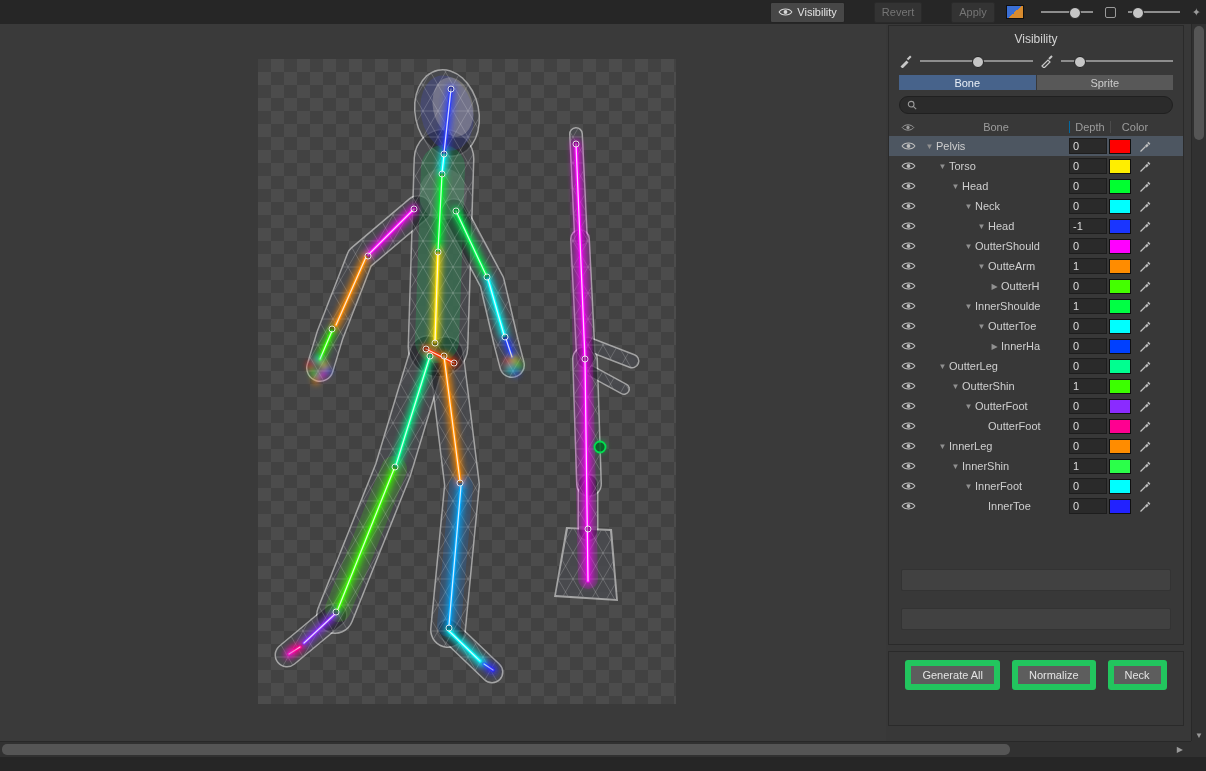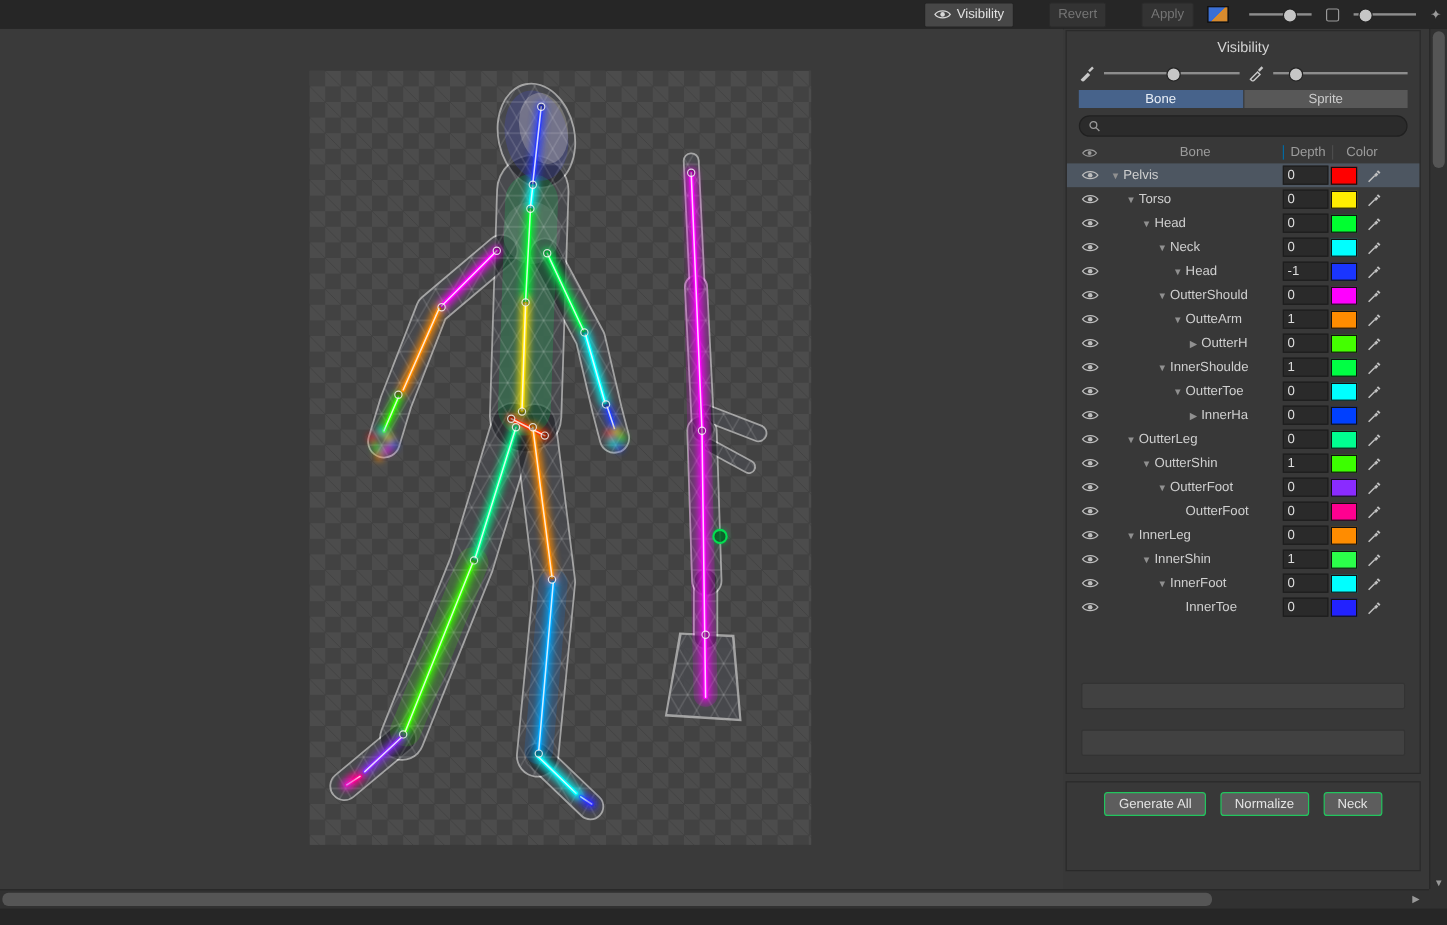--- a/index.html
+++ b/index.html
@@ -72,21 +72,21 @@
   .cell-picker{width:20px;display:flex;justify-content:center;align-items:center;}
 
   .empty-bar{position:absolute;left:12px;right:12px;height:20px;background:#414141;
              border:1px solid #333;border-radius:2px;}
 
   .weights-panel{left:888px;top:651px;width:296px;height:75px;}
   .assoc-row{display:flex;align-items:center;gap:9px;padding:7px 14px 0;color:#cfcfcf;}
   .checkbox{width:13px;height:13px;background:#2a2a2a;border:1px solid #555;}
   .weights-buttons{display:flex;justify-content:center;gap:12px;margin-top:8px;}
   .wbtn{height:18px;display:flex;align-items:center;padding:0 11px;background:#5d5d5d;
-        border:1px solid #22c55e;border-radius:3px;color:#e4e4e4;cursor:default;}
+        border:6px solid #22c55e;border-radius:3px;color:#e4e4e4;cursor:default;}
 
   
   .vscroll{position:absolute;right:0;top:24px;width:15px;height:717px;background:#313131;
            border-left:1px solid #282828;box-sizing:border-box;}
   .vthumb{position:absolute;left:2px;right:2px;top:2px;height:114px;background:#555;border-radius:5px;}
   .vscroll-arrow{position:absolute;bottom:1px;left:0;right:0;text-align:center;font-size:8px;color:#999;}
   .hscroll{position:absolute;left:0;bottom:14px;height:16px;width:1191px;background:#313131;
            border-top:1px solid #282828;box-sizing:border-box;}
   .hthumb{position:absolute;left:2px;top:2px;bottom:2px;width:1008px;background:#555;border-radius:5px;}
   .hscroll-arrow{position:absolute;right:8px;top:3px;font-size:8px;color:#999;}

